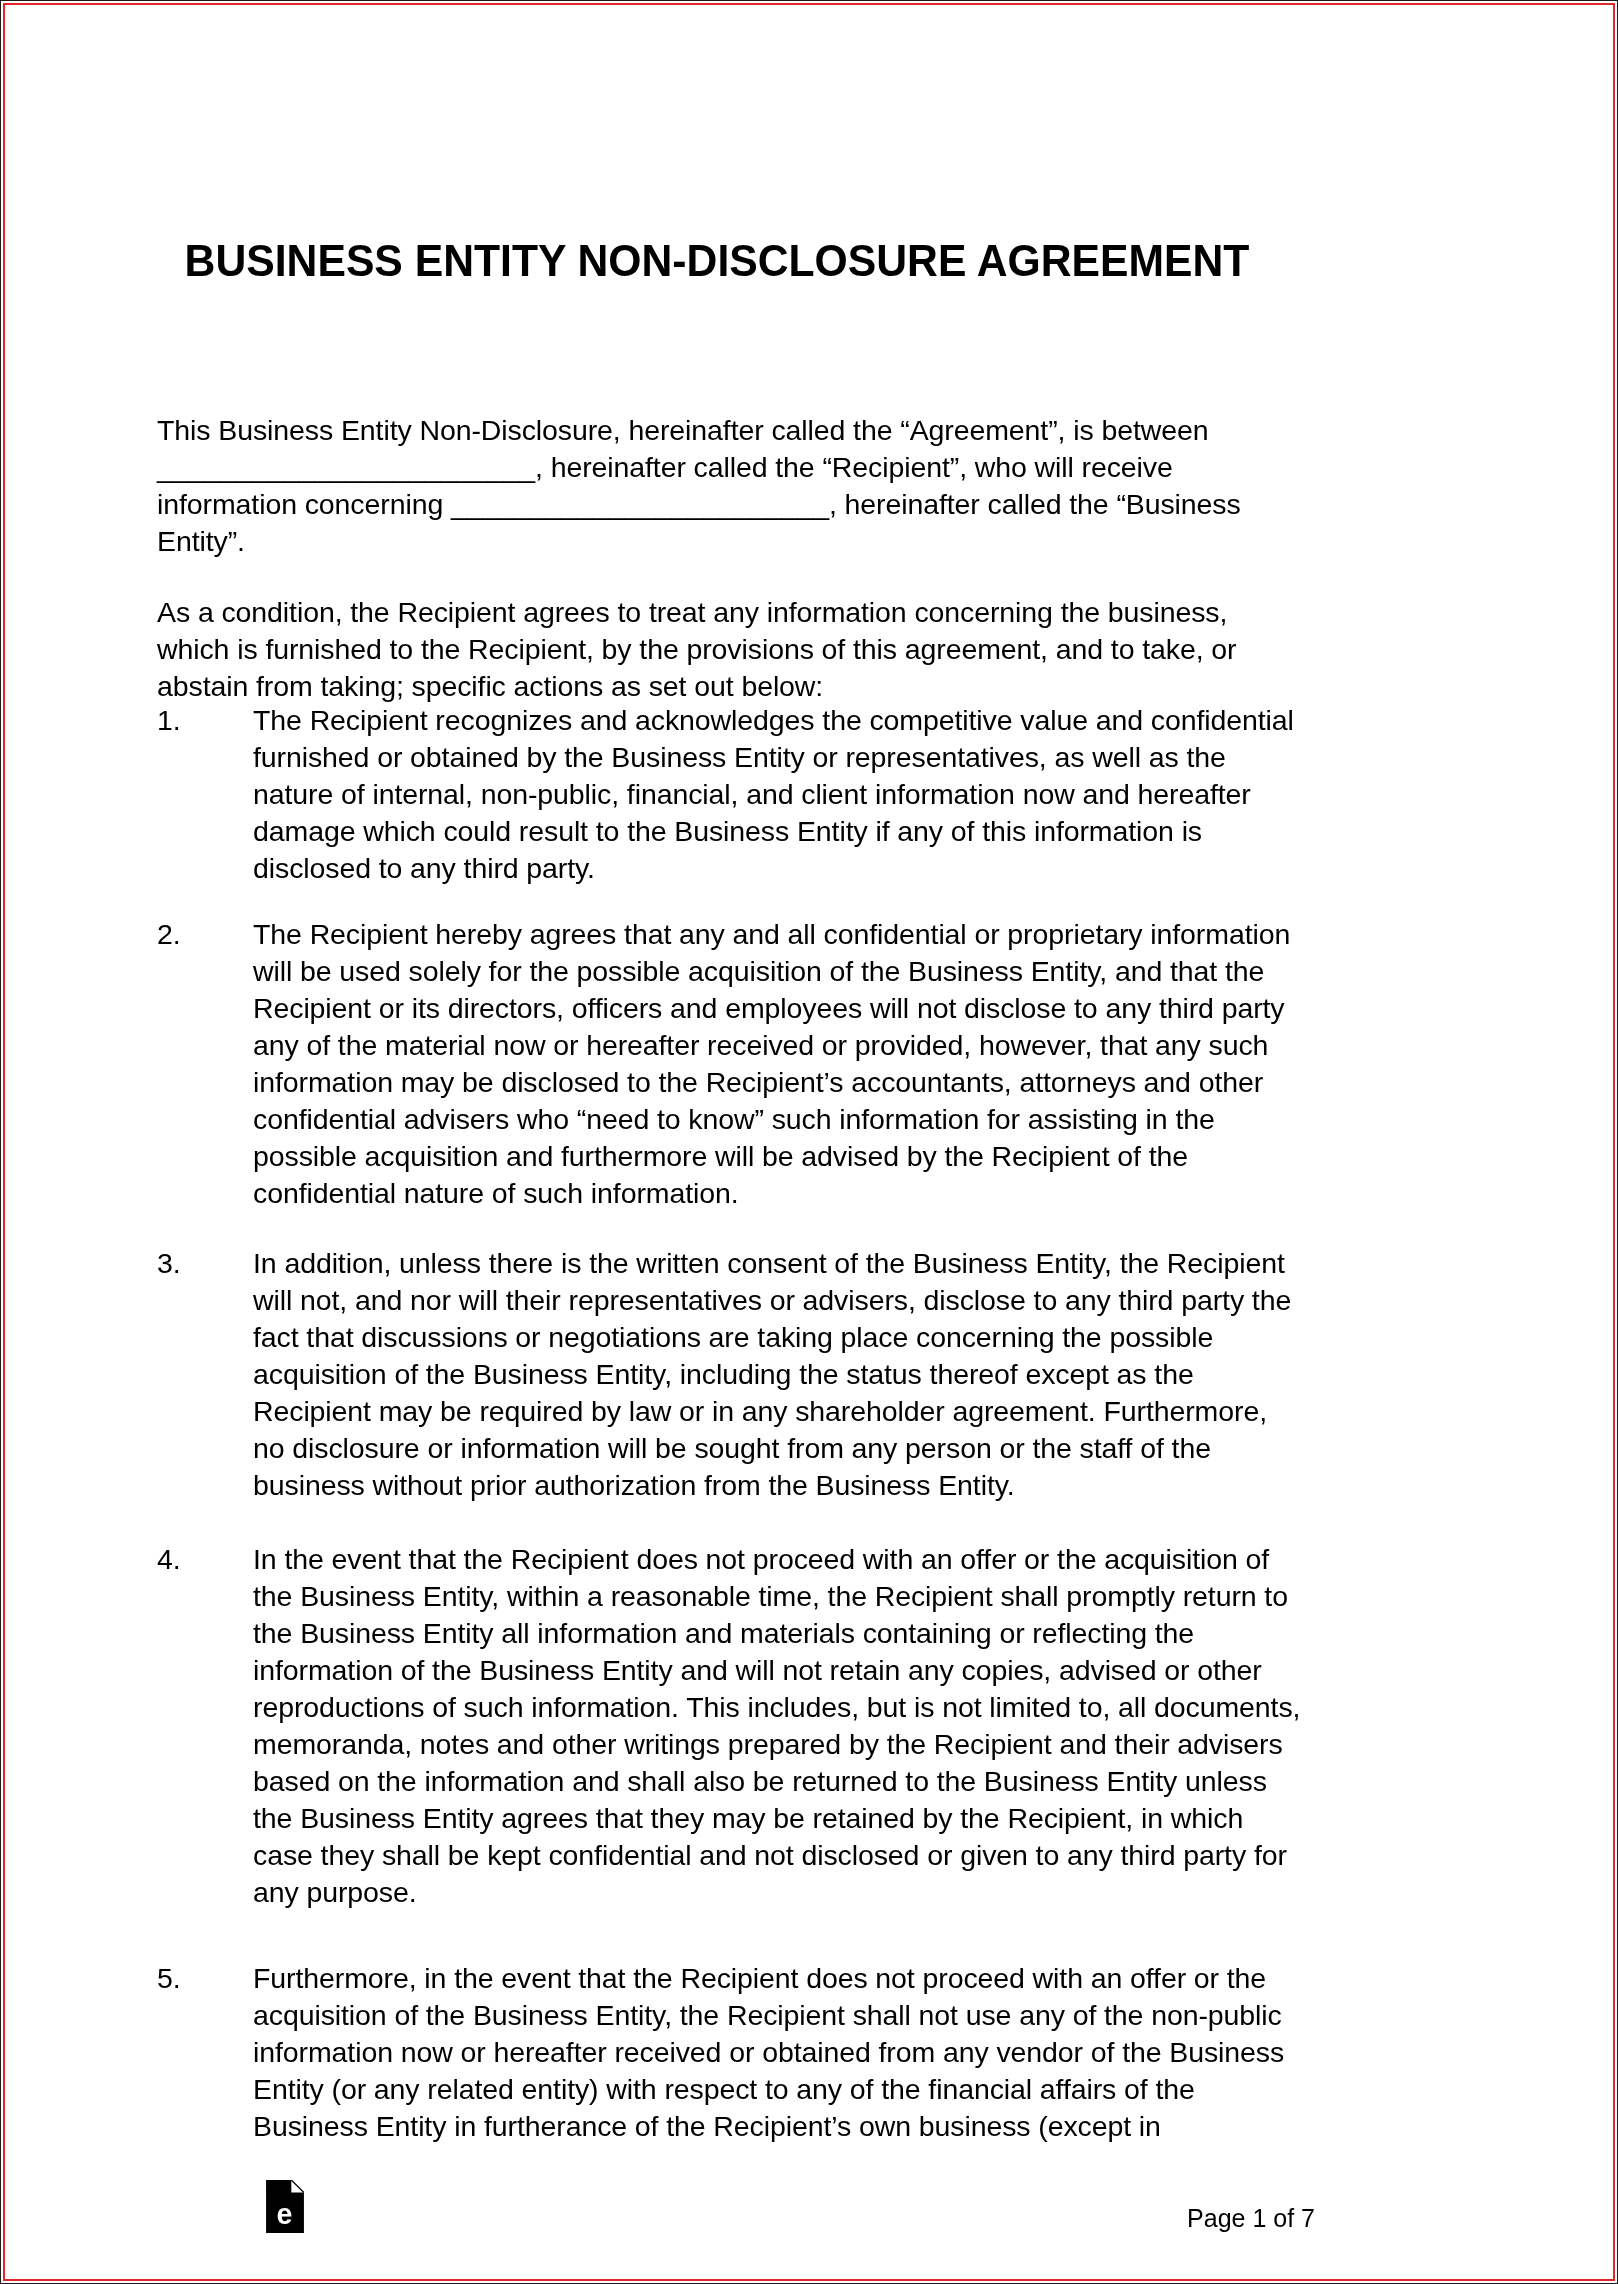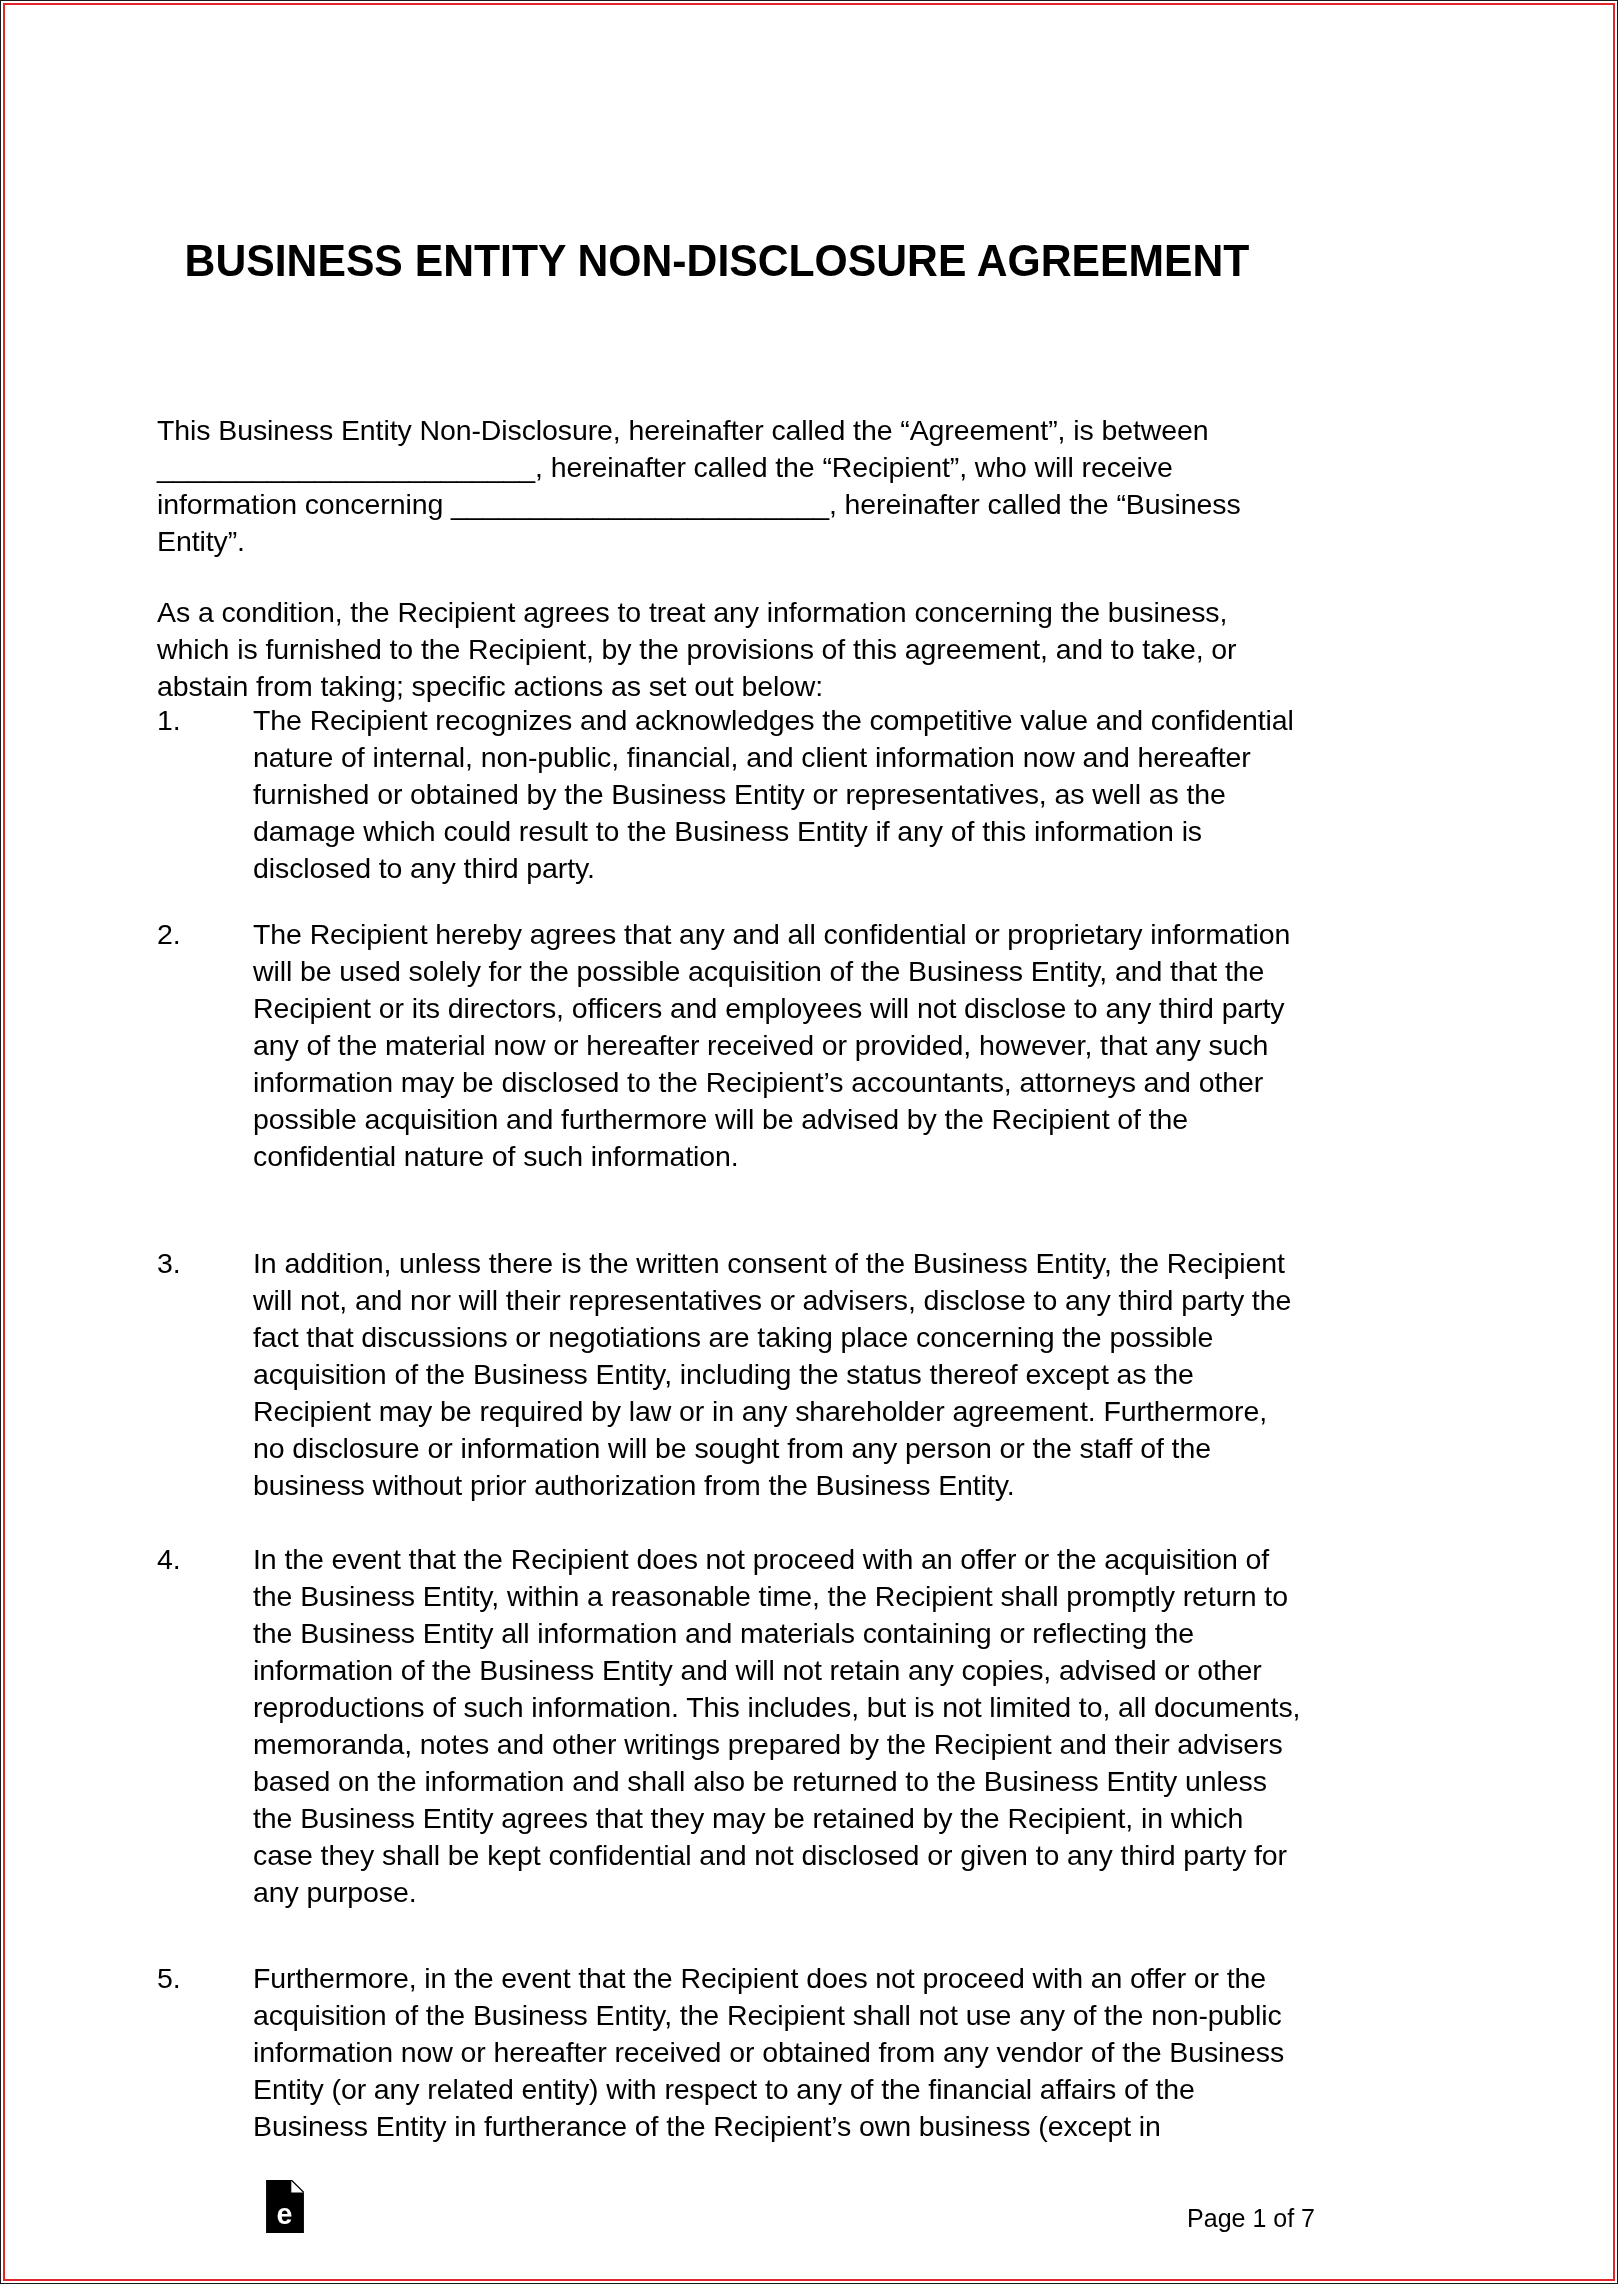--- a/index.html
+++ b/index.html
@@ -71,35 +71,36 @@
   <div class="body-text p2">
     <span class="line">As a condition, the Recipient agrees to treat any information concerning the business,</span>
     <span class="line">which is furnished to the Recipient, by the provisions of this agreement, and to take, or</span>
     <span class="line">abstain from taking; specific actions as set out below:</span>
   </div>
 
   <div class="clause c1">
     <span class="clause-num">1.</span>
     <div class="clause-text">
       <span class="line">The Recipient recognizes and acknowledges the competitive value and confidential</span>
+      <span class="line">furnished or obtained by the Business Entity or representatives, as well as the</span>
       <span class="line">nature of internal, non-public, financial, and client information now and hereafter</span>
-      <span class="line">furnished or obtained by the Business Entity or representatives, as well as the</span>
       <span class="line">damage which could result to the Business Entity if any of this information is</span>
       <span class="line">disclosed to any third party.</span>
     </div>
   </div>
 
   <div class="clause c2">
     <span class="clause-num">2.</span>
     <div class="clause-text">
       <span class="line">The Recipient hereby agrees that any and all confidential or proprietary information</span>
       <span class="line">will be used solely for the possible acquisition of the Business Entity, and that the</span>
       <span class="line">Recipient or its directors, officers and employees will not disclose to any third party</span>
       <span class="line">any of the material now or hereafter received or provided, however, that any such</span>
       <span class="line">information may be disclosed to the Recipient’s accountants, attorneys and other</span>
+      <span class="line">confidential advisers who “need to know” such information for assisting in the</span>
       <span class="line">possible acquisition and furthermore will be advised by the Recipient of the</span>
       <span class="line">confidential nature of such information.</span>
     </div>
   </div>
 
   <div class="clause c3">
     <span class="clause-num">3.</span>
     <div class="clause-text">
       <span class="line">In addition, unless there is the written consent of the Business Entity, the Recipient</span>
       <span class="line">will not, and nor will their representatives or advisers, disclose to any third party the</span>

